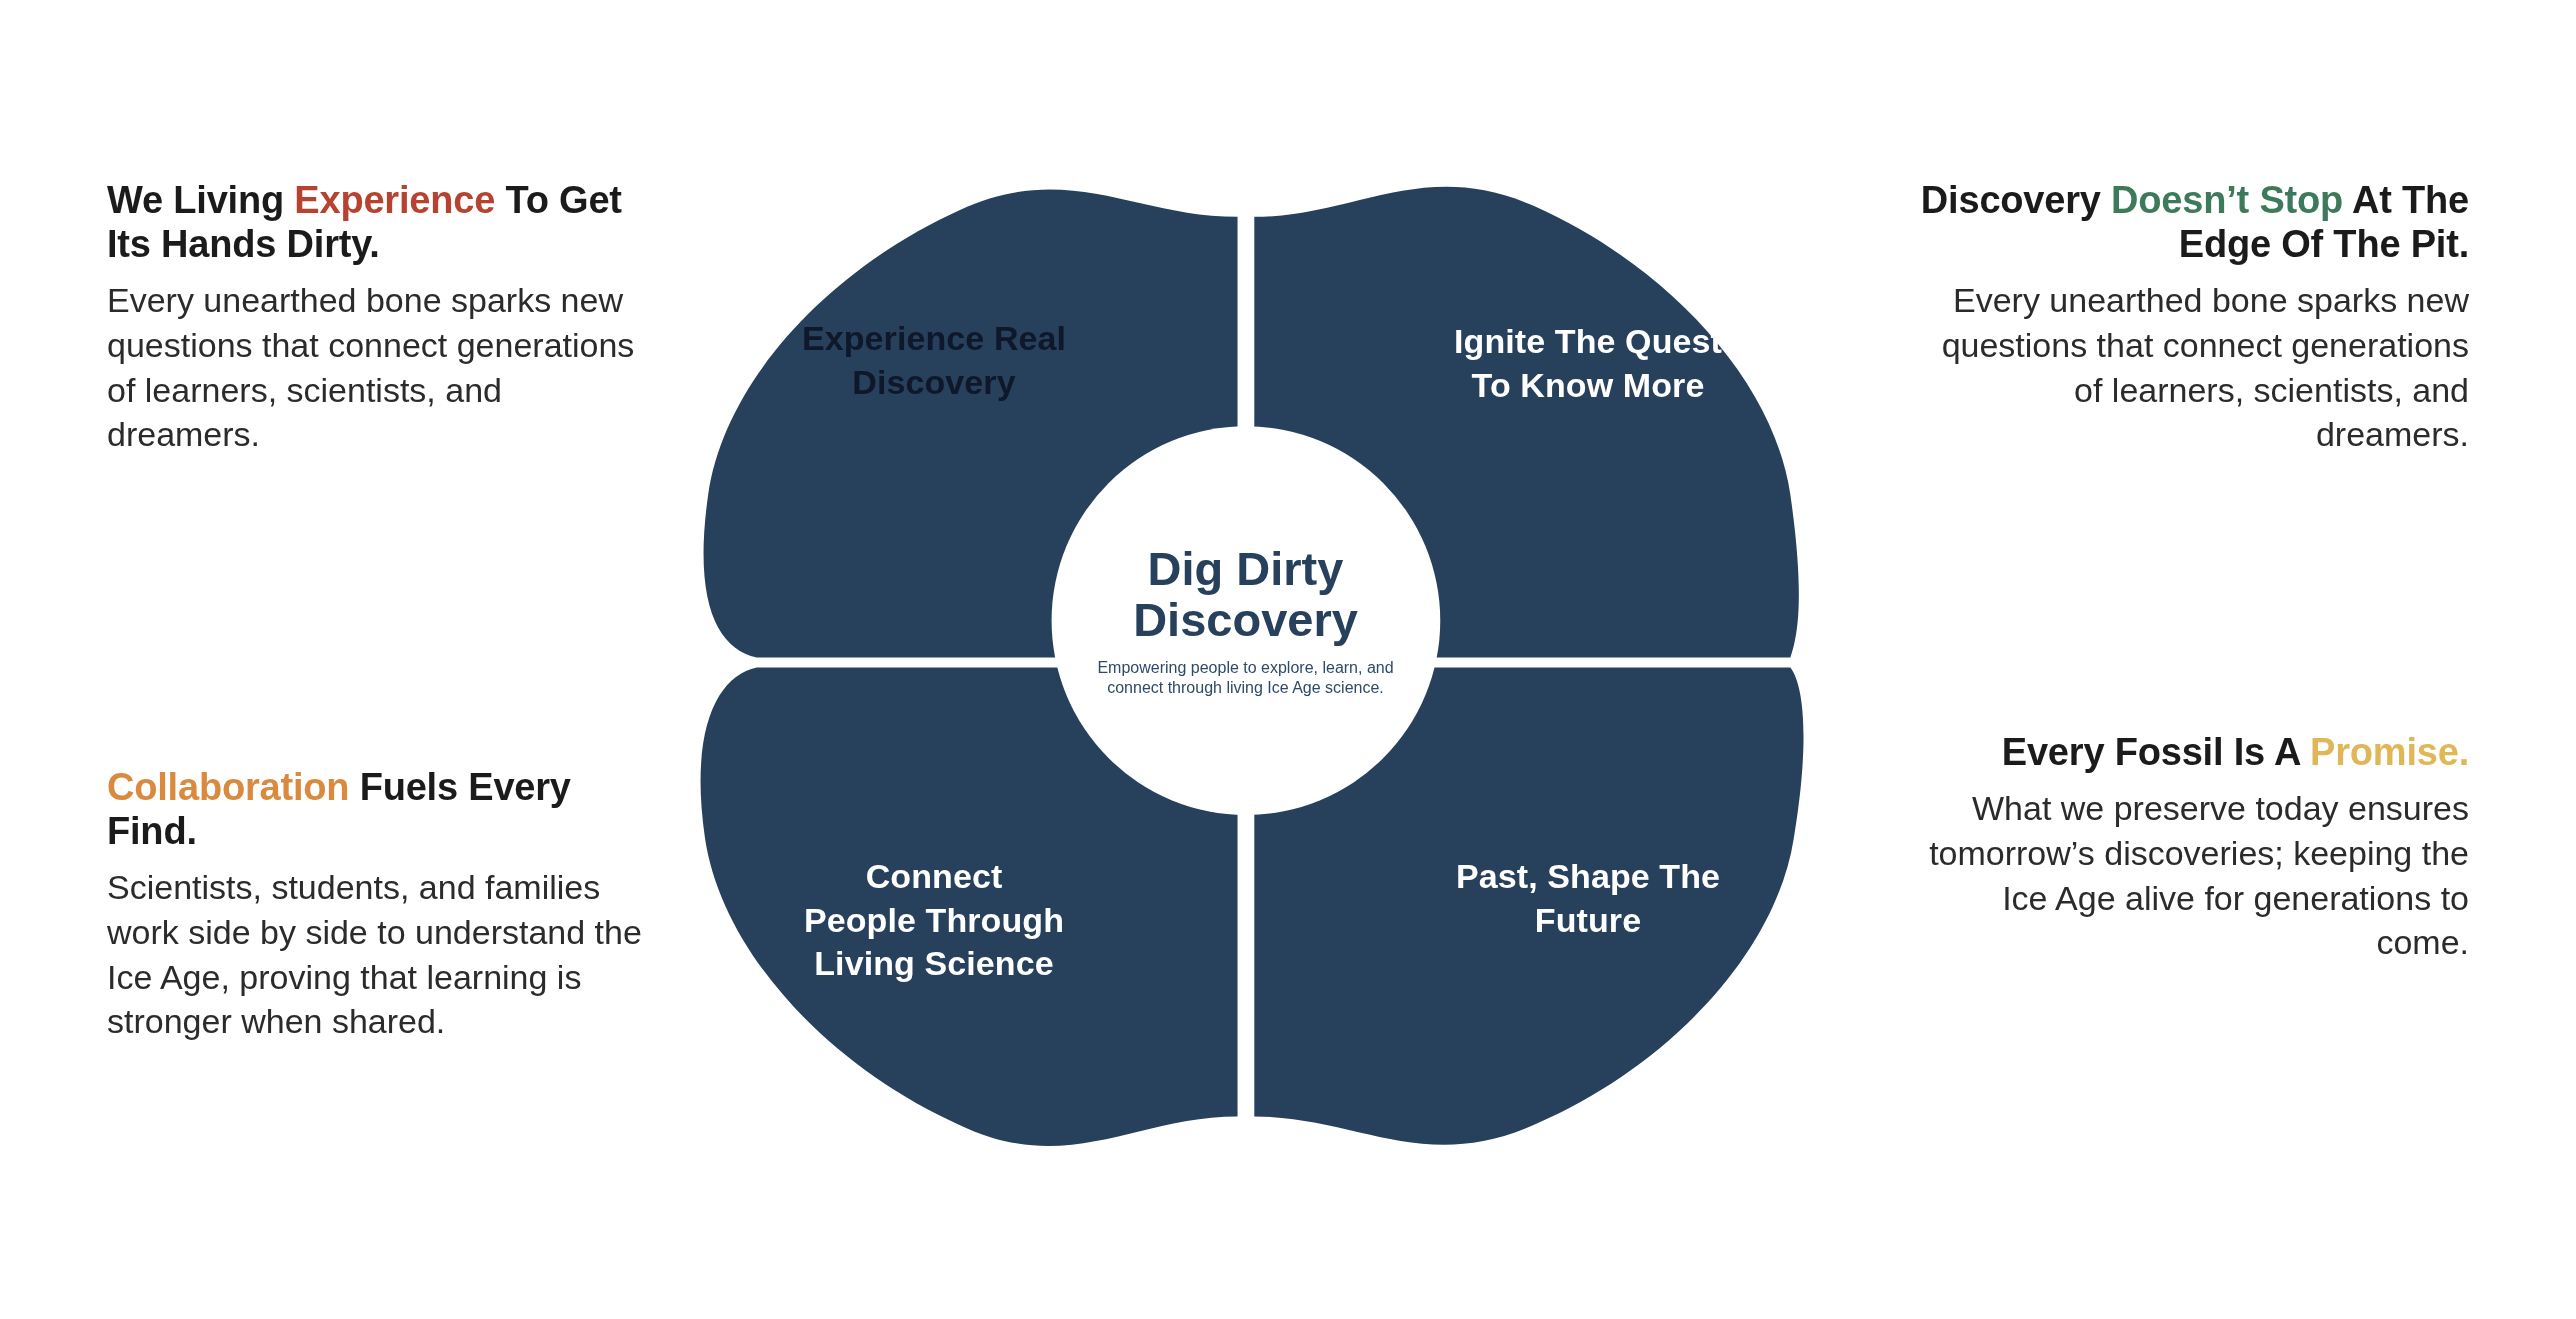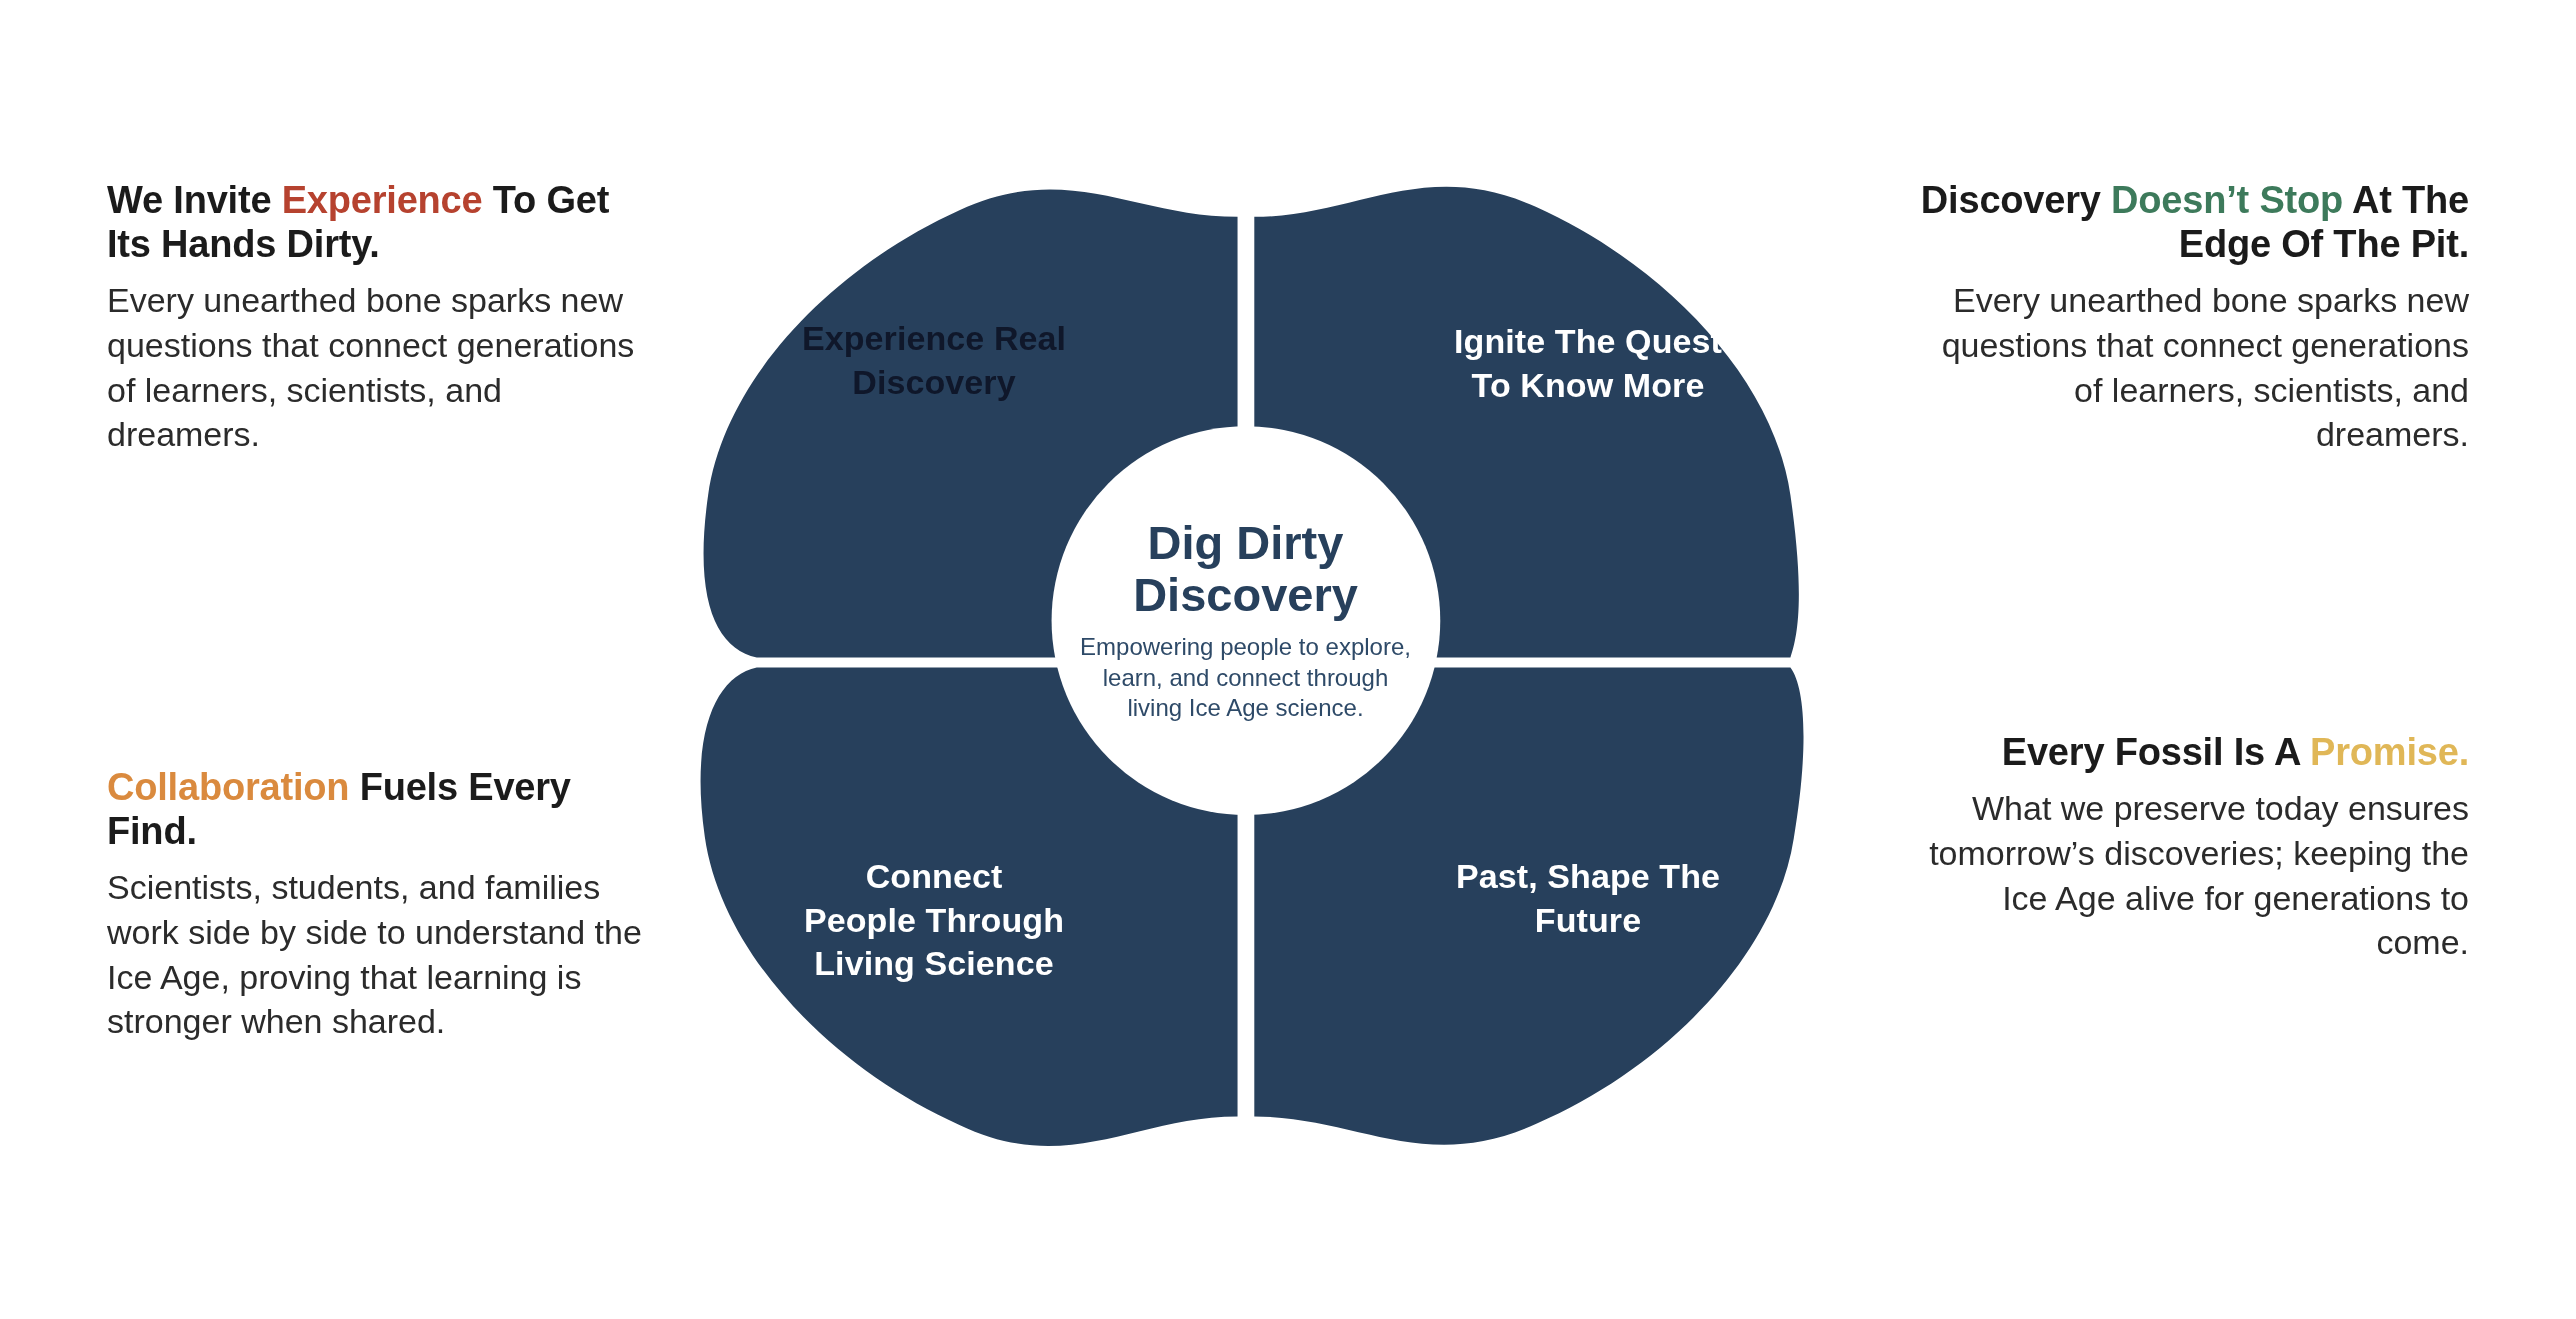--- a/index.html
+++ b/index.html
@@ -100,34 +100,34 @@
     color: #27405c;
     font-size: 47px;
     line-height: 1.1;
     font-weight: 700;
     text-align: center;
     margin-bottom: 11.7px;
     font-family: "Liberation Sans", sans-serif;
   }
   .center-circle .sub {
     color: #2e4a68;
-    font-size: 24px;
+    font-size: 16px;
     line-height: 1.28;
     font-weight: 400;
     text-align: center;
     font-family: "Liberation Sans", sans-serif;
   }
 </style>
 </head>
 <body>
 
 <div class="stage">
 
   <div class="block left tl">
-    <h2><span>We Invite </span><span class="accent" style="color: rgb(182, 66, 47);">Experience</span><span> To Get Its Hands Dirty.</span></h2>
+    <h2><span>We Living </span><span class="accent" style="color: rgb(182, 66, 47);">Experience</span><span> To Get Its Hands Dirty.</span></h2>
     <p>Every unearthed bone sparks new questions that connect generations of learners, scientists, and dreamers.</p>
   </div>
 
   <div class="block right tr">
     <h2><span>Discovery </span><span class="accent" style="color: rgb(61, 122, 91);">Doesn’t Stop</span><span> At The Edge Of The Pit.</span></h2>
     <p>Every unearthed bone sparks new questions that connect generations of learners, scientists, and dreamers.</p>
   </div>
 
   <div class="block left bl">
     <h2><span></span><span class="accent" style="color: rgb(218, 138, 62);">Collaboration</span><span> Fuels Every Find.</span></h2>

